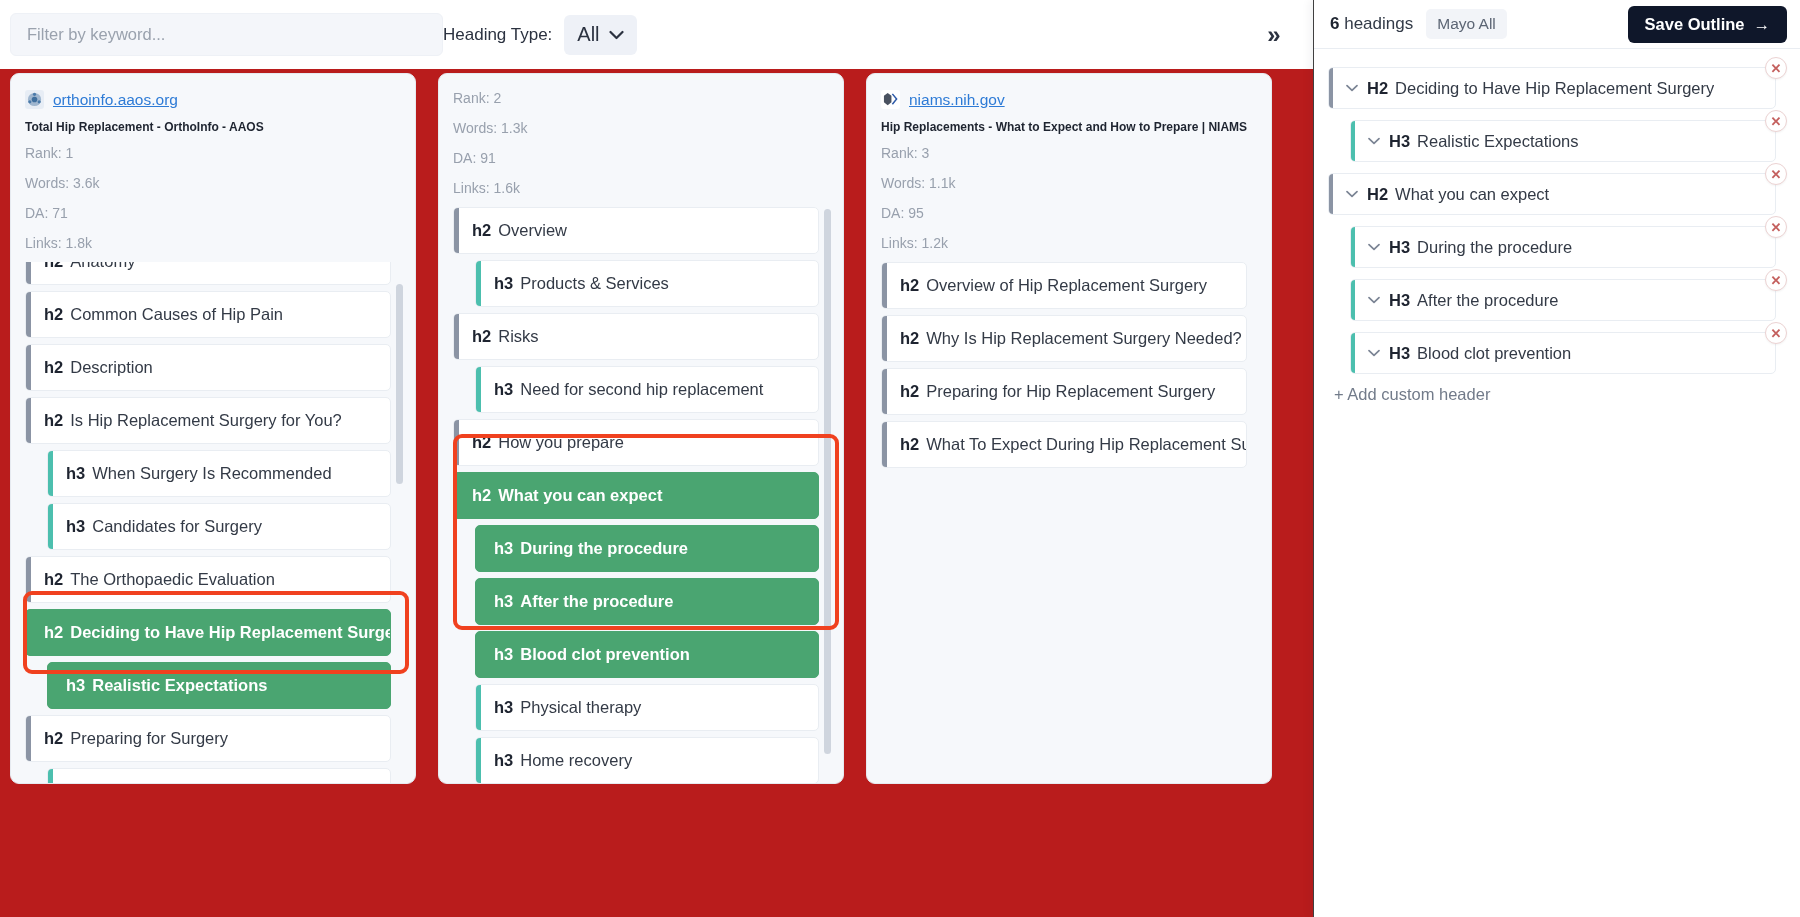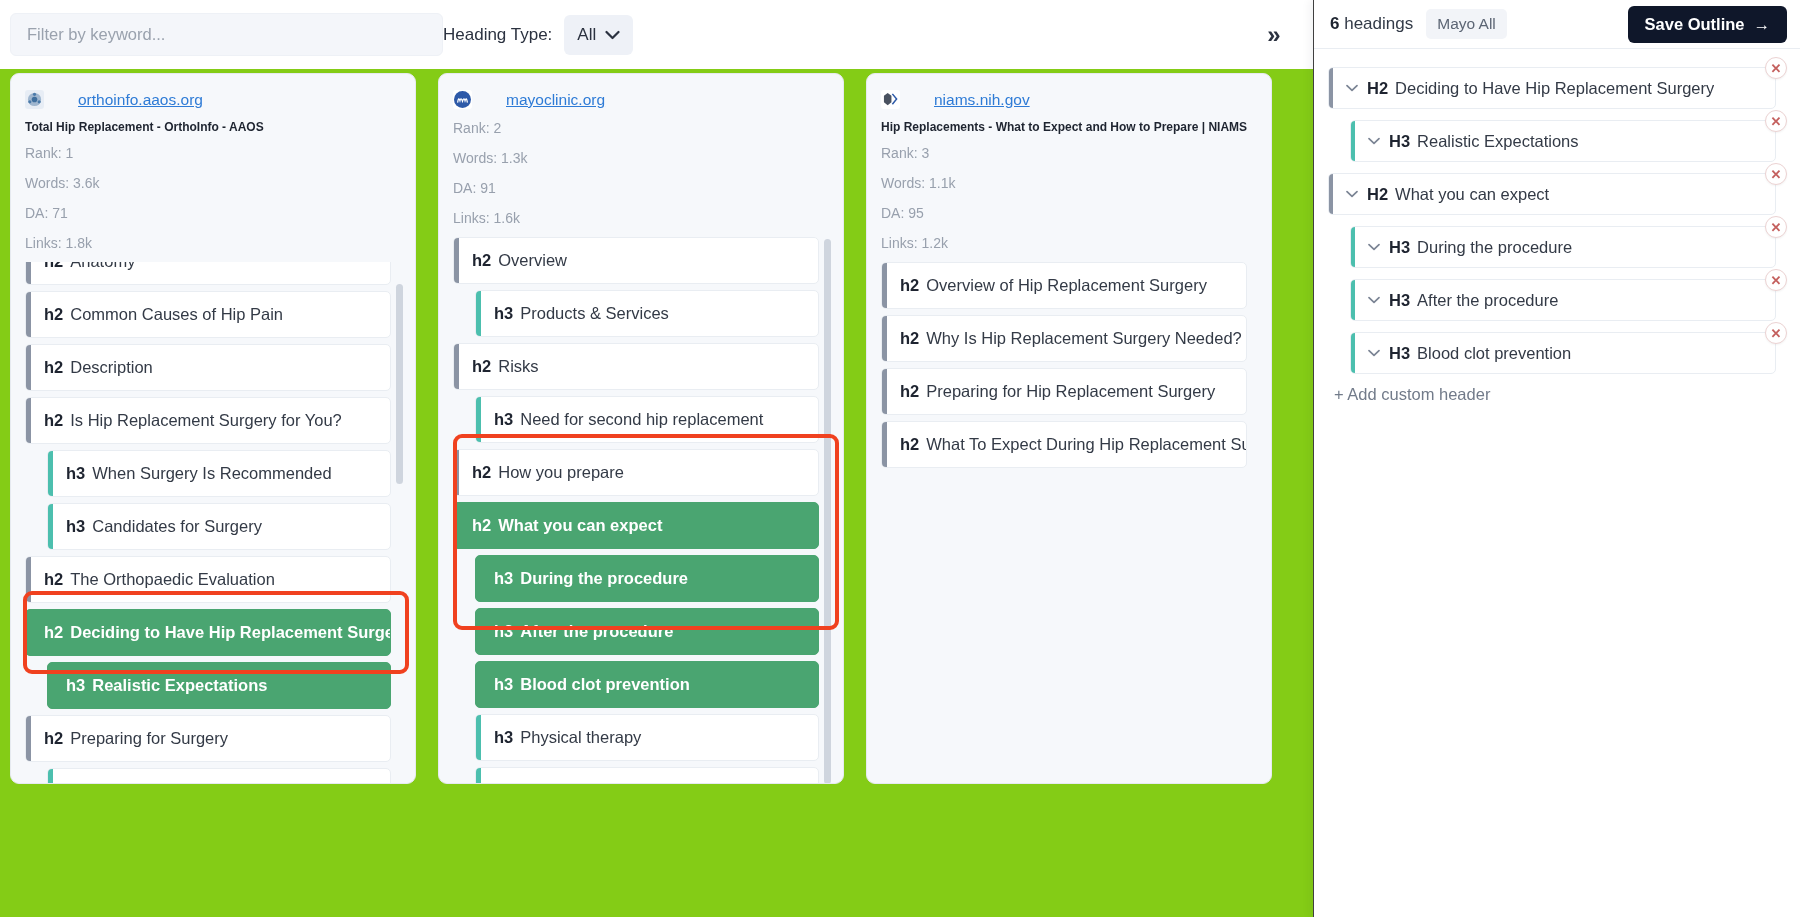--- a/index.html
+++ b/index.html
@@ -12,21 +12,21 @@
     -webkit-font-smoothing: antialiased;
   }
 
   .app { position: relative; width: 1800px; height: 917px; display: flex; }
 
   
   .main-area {
     width: 1313px;
     height: 917px;
     position: relative;
-    background: #84cc16;
+    background: #b91c1c;
     display: flex;
     flex-direction: column;
     overflow: hidden;
   }
 
   
   .toolbar {
     height: 69px;
     flex: 0 0 69px;
     display: flex;
@@ -67,21 +67,21 @@
     border: none;
     border-radius: 6px;
     display: flex;
     align-items: center;
     justify-content: center;
     gap: 9px;
     padding: 0 13px;
     cursor: pointer;
   }
   .heading-type-select .val {
-    font-size: 17px;
+    font-size: 20px;
     color: #2b3240;
   }
   .chev { display: inline-block; line-height: 0; }
   .chev svg { display: block; }
 
   .expand-btn {
     position: absolute;
     right: 22px;
     top: 50%;
     transform: translateY(-50%);
@@ -132,21 +132,20 @@
     overflow: hidden;
   }
   .fav-aaos { background: #e7edf5; }
   .fav-mayo { background: #ffffff; }
   .fav-niams { background: #ffffff; }
   .card-domain a {
     font-size: 15.5px;
     color: #2e7bd6;
     text-decoration: underline;
     cursor: pointer;
-    margin-left: 25px;
   }
   .card-title {
     font-size: 12px;
     font-weight: bold;
     color: #1e2430;
     line-height: 1.32;
     margin-bottom: 9px;
   }
   .card-meta {
     font-size: 14px;
@@ -447,29 +446,20 @@
                 <span class="tag">h3</span>
                 <span class="txt">Preparing Your Skin</span>
               </div>
             </div>
           <div class="scrollbar" style="top:22px;height:200px;"></div>
         </div>
         <div class="annot" style="left:12px; top:517px; width:386px; height:83px;"></div>
       </div>
 
       <div class="card">
-        <div class="card-domain">
-          <span class="favicon fav-mayo">
-            <svg width="17" height="17" viewBox="0 0 16 16">
-              <circle cx="8" cy="8" r="8" fill="#2e5aa8"></circle>
-              <path d="M3.5 10.5 Q4.2 5 5.6 9.2 Q6.6 5.4 8 9.6 Q9.4 5.4 10.4 9.2 Q11.8 5 12.5 10.5" fill="none" stroke="#ffffff" stroke-width="1.2" stroke-linecap="round"></path>
-            </svg>
-          </span>
-          <a>mayoclinic.org</a>
-        </div>
         <div class="card-meta">
           <span>Rank: 2</span>
           <span>Words: 1.3k</span>
           <span>DA: 91</span>
           <span>Links: 1.6k</span>
         </div>
         <div class="card-list">
           <div class="card-list-inner" id="list-1">
               <div class="h-item">
                 <span class="tag">h2</span>

